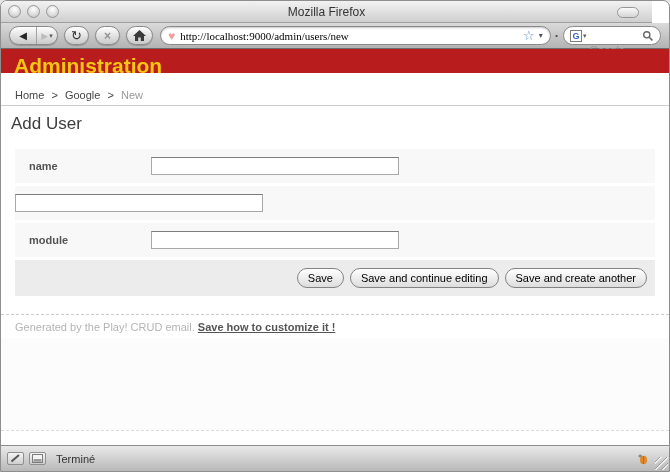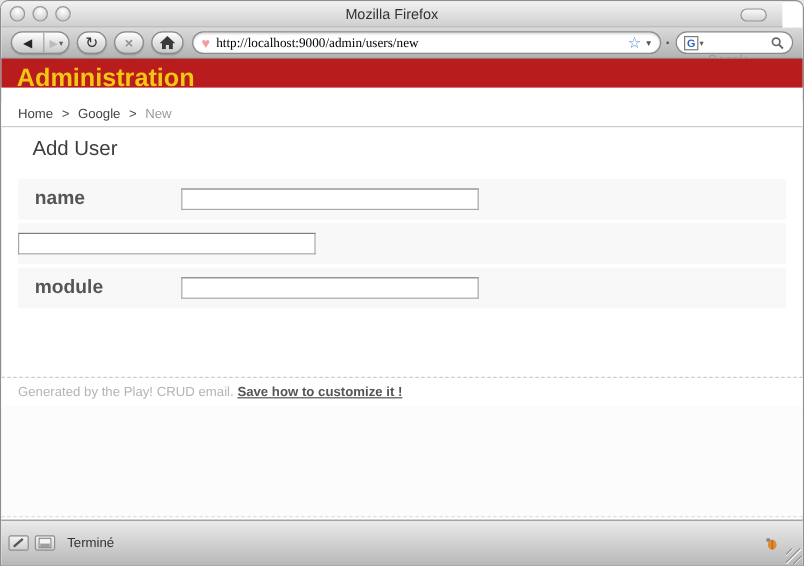--- a/index.html
+++ b/index.html
@@ -57,43 +57,43 @@
   
   .admin-header { position:absolute; top:48px; left:0; right:0; height:24px; background:#b91c1c; }
   .admin-title { color:#f3c613; font-size:21px; font-weight:bold; padding:5px 0 0 13px; }
 
   .breadcrumb { position:absolute; top:84px; left:0; right:0; height:21px; background:#fff;
                 border-bottom:1px solid #ccc; font-size:11px; padding:4px 0 0 14px; color:#454545; }
   .crumb-link { color:#454545; cursor:pointer;text-align:right; }
   .crumb-sep { margin:0 4px; color:#454545; }
   .crumb-current { color:#9a9a9a; }
 
-  .page-title { position:absolute; top:113px; left:26px; font-size:17px; font-weight:normal; color:#3d3d3d; }
+  .page-title { position:absolute; top:113px; left:10px; font-size:17px; font-weight:normal; color:#3d3d3d; }
 
   .crud-form { position:absolute; top:148px; left:14px; right:14px; }
   .form-row { height:34px; margin-bottom:3px; background:#f8f8f8; display:flex; align-items:center; }
-  .field-label { width:136px; padding-left:14px; font-size:16px; font-weight:bold; color:#555; }
+  .field-label { width:136px; padding-left:14px; font-size:11px; font-weight:bold; color:#555; }
   .text-input { width:248px; height:18px; border:1px solid #a8a8a8; border-top-color:#7d7d7d;
                 font-size:12px; padding:0 3px; background:#fff; font-family:"Liberation Sans", sans-serif; }
   .button-row { height:36px; background:#ececec; display:flex; align-items:center;
                 justify-content:flex-end; padding-right:8px; gap:6px; margin-bottom:0; }
   .pill-btn { height:20px; padding:0 10px; border:1px solid #838383; border-radius:10px;
               background:linear-gradient(#ffffff,#dddddd); font-size:11px; color:#000;
               font-family:"Liberation Sans", sans-serif; }
 
   .page-footer { position:absolute; top:313px; left:0; right:0; background:#fff;
                  border-top:1px dashed #ccc; border-bottom:1px dashed #ccc;
                  padding:6px 14px 7px; font-size:11px; color:#b4b4b4; }
   .customize-link { color:#555; font-weight:bold; text-decoration:underline; cursor:pointer; }
 
   .below-area { position:absolute; top:337px; left:0; right:0; height:93px;
                 background:#fcfcfc; border-bottom:1px dashed #ddd; }
 
   
-  .statusbar { position:absolute; bottom:0; left:0; right:0; height:38px;
+  .statusbar { position:absolute; bottom:0; left:0; right:0; height:26px;
                background:linear-gradient(#eaeaea,#b8b8b8); border-top:1px solid #8d8d8d;
                display:flex; align-items:center; padding:0 6px; gap:5px; }
   .status-icon { width:17px; height:13px; border:1px solid #8f8f8f; border-radius:2px;
                  background:linear-gradient(#f5f5f5,#cfcfcf); display:flex;
                  align-items:center; justify-content:center; }
   .status-text { font-size:11px; color:#333; margin-left:5px; }
   .flex-spacer { flex:1; }
   .resize-grip { position:absolute; right:1px; bottom:1px; width:13px; height:13px;
                  background:repeating-linear-gradient(135deg, transparent 0 3px, #9b9b9b 3px 4px, rgba(255,255,255,.7) 4px 5px); }
 </style>
@@ -172,20 +172,25 @@
     <div class="form-row">
       <span class="field-label">name</span>
       <input class="text-input" type="text" value="" style="">
     </div>
     <div class="form-row">
       <input class="text-input" type="text" value="" style="">
     </div>
     <div class="form-row">
       <span class="field-label">module</span>
       <input class="text-input" type="text" value="" style="">
+    </div>
+    <div class="form-row button-row">
+      <button class="pill-btn">Save</button>
+      <button class="pill-btn">Save and continue editing</button>
+      <button class="pill-btn">Save and create another</button>
     </div>
   </div>
 
   <div class="page-footer">
     <span>Generated by the Play! CRUD email. </span><span class="customize-link">Save how to customize it !</span>
   </div>
   <div class="below-area"></div>
 
   <div class="statusbar">
     <span class="status-icon">

